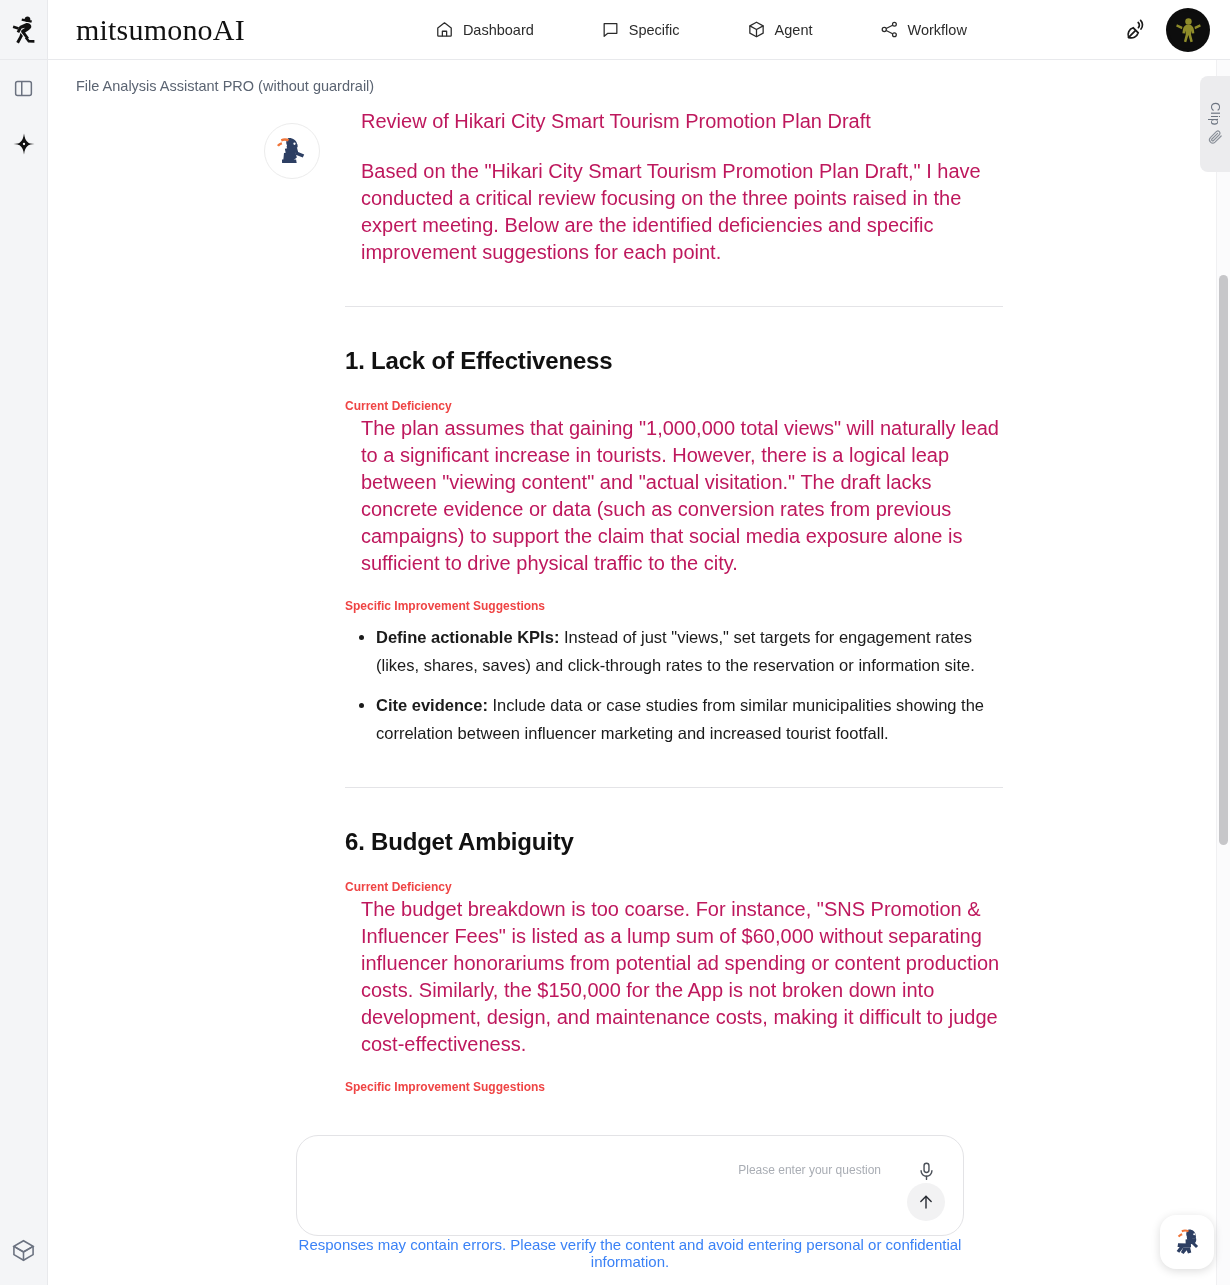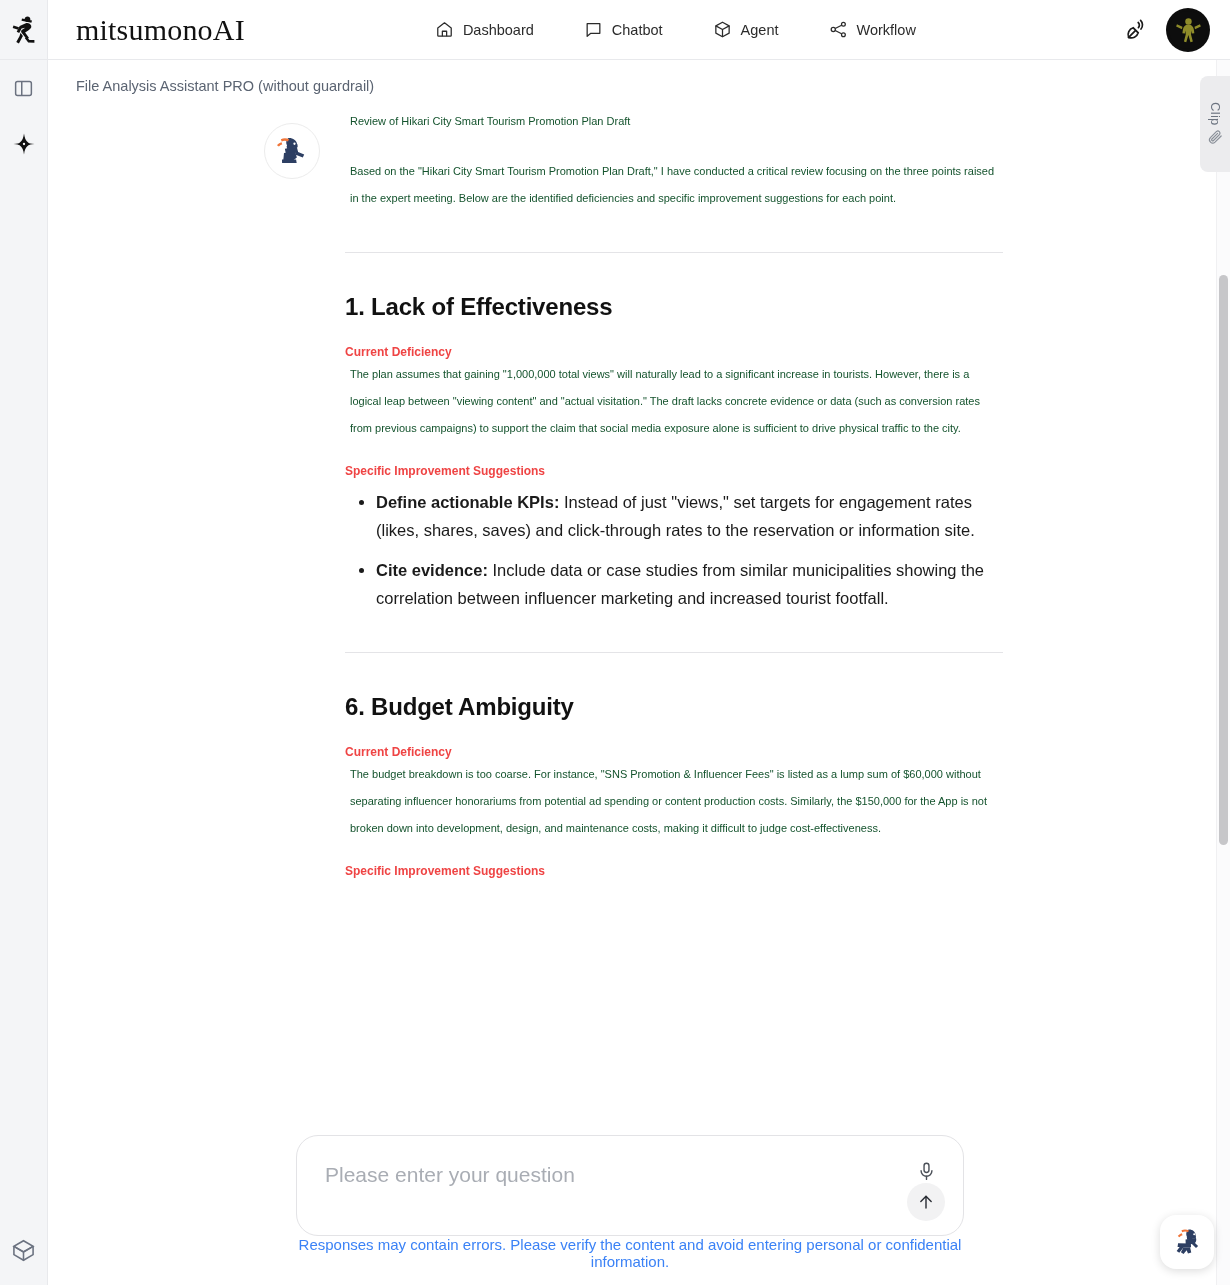--- a/index.html
+++ b/index.html
@@ -48,21 +48,21 @@
   .brand {
     margin-left: 28px;
     font-family: "Liberation Serif", serif;
     font-size: 30px;
     letter-spacing: 0.2px;
     color: #111;
     white-space: nowrap;
   }
   .nav {
     display: flex; align-items: center;
-    gap: 50px;
+    gap: 67px;
     margin-left: 190px;
   }
   .nav-item {
     display: flex; align-items: center; gap: 9px;
     font-size: 14.5px; color: #2b2b2b;
     cursor: pointer; white-space: nowrap;
   }
   .nav-item svg { display:block; }
   .header-right {
     margin-left: auto; margin-right: 20px;
@@ -104,24 +104,24 @@
     overflow: hidden;
   }
   .msg-body {
     margin-left: 297px;
     width: 658px;
     word-break: break-word;
     overflow-wrap: anywhere;
   }
 
   .p-plain {
-    font-size: 11px;
+    font-size: 20px;
     line-height: 27px;
-    color: #14532d;
-    margin: 0 0 0 5px;
+    color: #be185d;
+    margin: 0 0 0 16px;
   }
   .p-intro { margin-top: 23px; }
 
   .hr {
     border: none; border-top: 1px solid #e4e4e7;
     margin: 40px 0 40px 0;
   }
   h2.sec {
     font-size: 24px;
     font-weight: 700;
@@ -208,24 +208,25 @@
     margin-top: 5px;
     width: 668px; height: 101px;
     border: 1px solid #e3e3e6;
     border-radius: 22px;
     background: #fff;
   }
   .composer-input {
     position: absolute; left: 26px; top: 26px;
     width: 560px;
     border: none; outline: none;
-    font-size: 21px;
+    font-size: 12px;
     font-family: "Liberation Sans", sans-serif;
     color: #1b1b1b;
     background: transparent;
+    text-align: right;
   }
   .composer-input::placeholder { color: #a9adb4; }
   .mic-btn {
     position: absolute; right: 24px; top: 22px;
     width: 26px; height: 26px;
     display:flex; align-items:center; justify-content:center;
     cursor: pointer;
   }
   .send-btn {
     position: absolute; right: 18px; bottom: 14px;
@@ -299,21 +300,21 @@
         <svg width="19" height="19" viewBox="0 0 24 24" fill="none" stroke="#2b2b2b" stroke-width="1.6" stroke-linejoin="round">
           <path d="M3.5 10.2 12 3.6l8.5 6.6v9.3a1 1 0 0 1-1 1h-15a1 1 0 0 1-1-1z"></path>
           <path d="M9.3 20.5v-6.3h5.4v6.3"></path>
         </svg>
         <span>Dashboard</span>
       </div>
       <div class="nav-item">
         <svg width="19" height="19" viewBox="0 0 24 24" fill="none" stroke="#2b2b2b" stroke-width="1.6" stroke-linejoin="round">
           <path d="M4 4.6h16v12.2H8.6L4 20.6z"></path>
         </svg>
-        <span>Chatbot</span>
+        <span>Specific</span>
       </div>
       <div class="nav-item">
         <svg width="19" height="19" viewBox="0 0 24 24" fill="none" stroke="#2b2b2b" stroke-width="1.6" stroke-linejoin="round">
           <path d="M12 2.8 20.4 7.4 12 12 3.6 7.4z"></path>
           <path d="M3.6 7.4v9.2L12 21.2l8.4-4.6V7.4"></path>
           <path d="M12 12v9.2"></path>
         </svg>
         <span>Agent</span>
       </div>
       <div class="nav-item">

